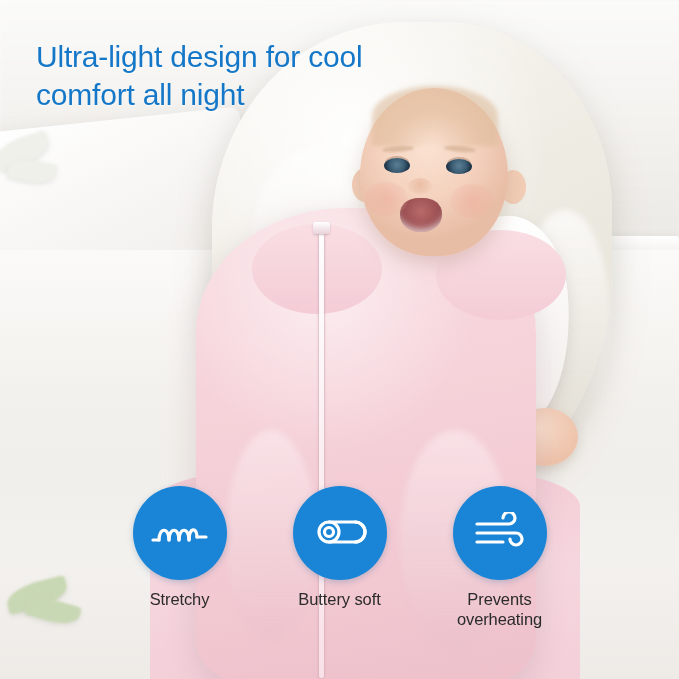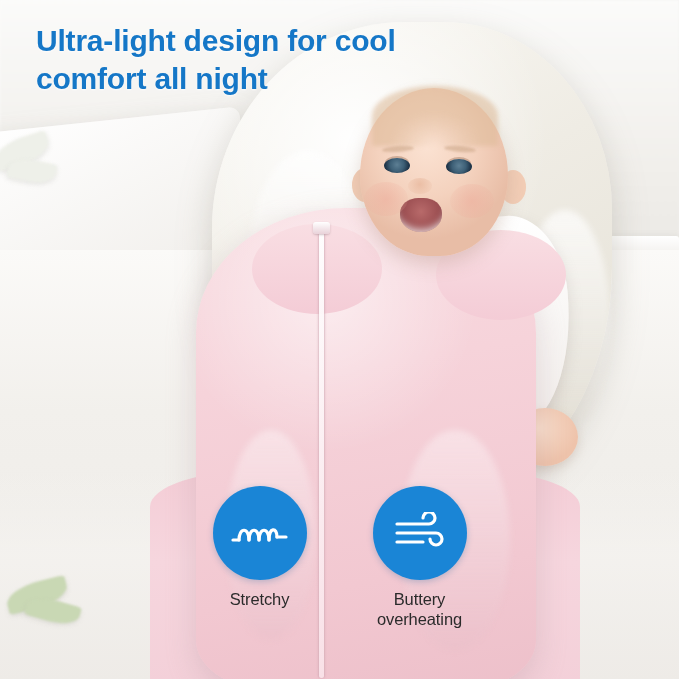--- a/index.html
+++ b/index.html
@@ -225,26 +225,26 @@
   .fold {
     position: absolute;
     background: linear-gradient(180deg, rgba(255,255,255,0.38), rgba(225,185,196,0.18));
     filter: blur(3px);
     border-radius: 50%;
   }
 
   
   .headline {
     position: absolute;
-    left: 36px; top: 22px;
+    left: 36px; top: 38px;
     width: 430px;
     color: #1577c7;
     font-size: 30px;
     line-height: 1.28;
-    font-weight: bold;
+    font-weight: normal;
     letter-spacing: -0.2px;
     text-shadow: 0 1px 2px rgba(255,255,255,0.8);
   }
 
   
   .features {
     position: absolute;
     left: 0; top: 486px;
     width: 679px;
     display: flex;
@@ -353,31 +353,46 @@
               <path d="M39 27 C39 14, 47 14, 47 24"></path>
               <path d="M47 24 L56 24"></path>
               <path d="M3 27 L9 27"></path>
             </g>
           </svg>
         </span>
       </div>
       <div class="feature-label">Stretchy</div>
     </div>
 
+    <div class="feature">
+      <div class="circle">
+        <span>
+          <svg width="58" height="44" viewBox="0 0 58 44">
+            <g fill="none" stroke="#ffffff" stroke-width="3.2" stroke-linecap="round" stroke-linejoin="round">
+              <path d="M18 11 H44 a10 10 0 0 1 0 20 H18"></path>
+              <path d="M18 11 a10 10 0 0 0 0 20 a10 10 0 0 0 0 -20"></path>
+              <circle cx="18" cy="21" r="4.5"></circle>
+              <path d="M44 31 a10 10 0 0 0 0 -20"></path>
+            </g>
+          </svg>
+        </span>
+      </div>
+      <div class="feature-label">Buttery soft</div>
+    </div>
 
 
     <div class="feature">
       <div class="circle">
         <span>
           <svg width="62" height="42" viewBox="0 0 62 42">
             <g fill="none" stroke="#ffffff" stroke-width="3.2" stroke-linecap="round">
               <path d="M8 12 H40 a6 6 0 1 0 -6 -6"></path>
               <path d="M8 21 H47 a6 6 0 1 1 -6 6"></path>
               <path d="M8 30 H34"></path>
             </g>
           </svg>
         </span>
       </div>
-      <div class="feature-label">Buttery overheating</div>
+      <div class="feature-label">Prevents overheating</div>
     </div>
 
   </div>
 </div>
 
 </body></html>

